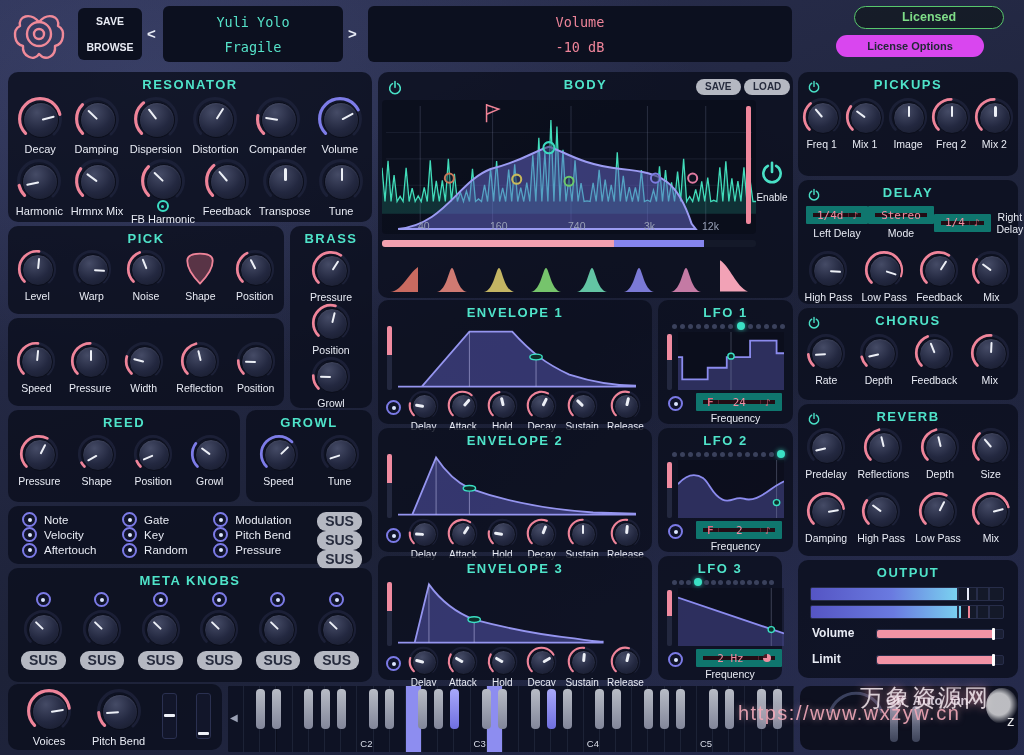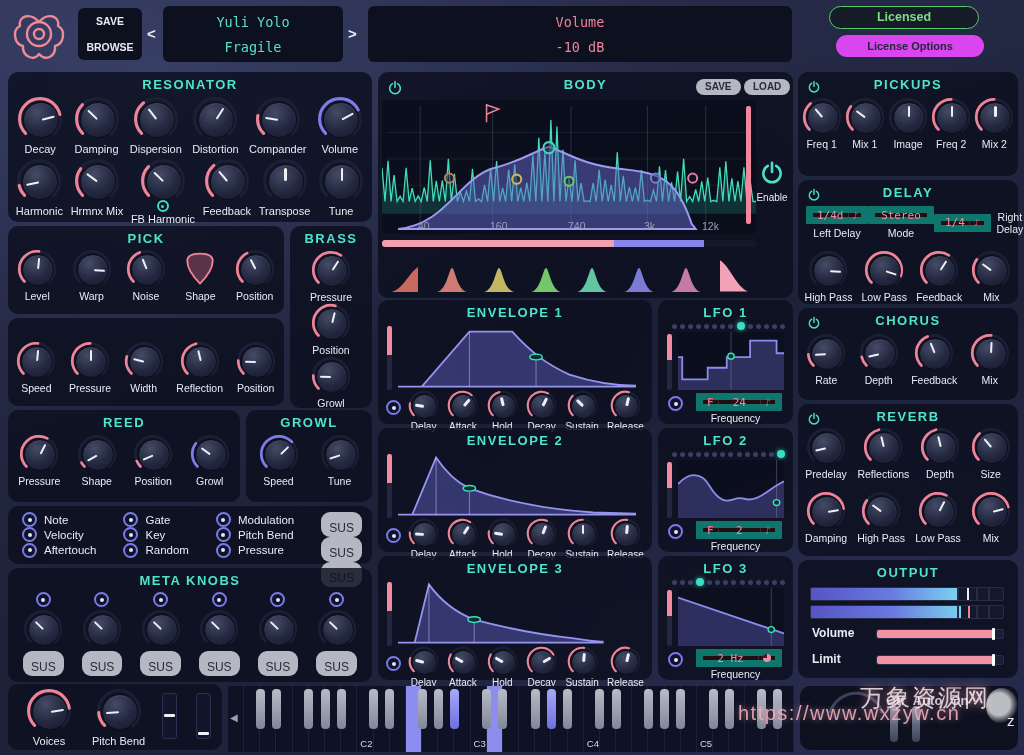--- a/index.html
+++ b/index.html
@@ -31,22 +31,22 @@
   .klabel{margin-top:1px;font-size:11px;color:#e8ebf4;white-space:nowrap}
   .knob.sm .klabel{font-size:10px;margin-top:0}
   .knob.md .klabel{font-size:10.5px}
   
   .radio{width:11px;height:11px;border-radius:50%;border:2px solid #7b7ae6;background:#10142a;
     position:relative;display:inline-block;flex:none}
   .radio::after{content:"";position:absolute;left:50%;top:50%;width:4px;height:4px;margin:-2px 0 0 -2px;
     border-radius:50%;background:#dce6ff}
   .radio.teal{border-color:#3bdcc2;width:8px;height:8px;margin-top:-4px}
   .radio.teal::after{background:#3bdcc2;width:3px;height:3px;margin:-1.5px 0 0 -1.5px}
-  .sus{display:inline-block;padding:9px 8px 2px;border-radius:9px;background:#b5b8c2;color:#262b3d;
-    font-size:12px;font-weight:400}
+  .sus{display:inline-block;padding:1px 8px 2px;border-radius:9px;background:#b5b8c2;color:#262b3d;
+    font-size:14px;font-weight:700}
   .pill{display:inline-block;padding:0 9px 1px;border-radius:8px;background:#b5b8c2;color:#262b3d;
     font-size:10px;font-weight:700;line-height:15px}
   
   .valuebox{display:flex;align-items:stretch;height:18px;background:#220d15;border:7px solid #0f766e;
     border-radius:1px;color:#ef8da0;font-family:"DejaVu Sans Mono",monospace;font-size:11px;box-sizing:border-box}
   .vseg{display:flex;align-items:center;justify-content:center;padding:0 4px}
   .vseg.pre{border-right:1px solid #55202e;color:#e06a7e;font-weight:700}
   .vseg.pre:empty{display:none}
   .vseg.val{flex:1}
   .vseg.ico{border-left:1px solid #55202e;color:#e06a7e;font-size:10px}
@@ -105,21 +105,21 @@
 <span class="arrow" style="left:147px;top:25px">&lt;</span>
 <div class="hdrbox" style="left:163px;top:6px;width:180px;height:56px;text-align:center">
   <div class="mono teal" style="font-size:13.5px;margin-top:8px">Yuli Yolo</div>
   <div class="mono teal" style="font-size:13.5px;margin-top:9px">Fragile</div>
 </div>
 <span class="arrow" style="left:348px;top:25px">&gt;</span>
 <div class="hdrbox" style="left:368px;top:6px;width:424px;height:56px;text-align:center">
   <div class="mono pink" style="font-size:13.5px;margin-top:8px">Volume</div>
   <div class="mono pink" style="font-size:13.5px;margin-top:9px">-10 dB</div>
 </div>
-<div style="position:absolute;left:829px;top:6px;width:148px;height:21px;line-height:21px;border:1.5px solid #58c86d;border-radius:12px;color:#7fdd88;font-weight:700;font-size:12.5px;text-align:center;background:rgba(8,16,12,.5)">Licensed</div>
+<div style="position:absolute;left:854px;top:6px;width:148px;height:21px;line-height:21px;border:1.5px solid #58c86d;border-radius:12px;color:#7fdd88;font-weight:700;font-size:12.5px;text-align:center;background:rgba(8,16,12,.5)">Licensed</div>
 <div style="position:absolute;left:836px;top:35px;width:148px;height:22px;line-height:22px;border-radius:11px;background:#d946ef;color:#232838;font-weight:700;font-size:11px;text-align:center">License Options</div>
 
 <div class="panel" style="left:8px;top:72px;width:364px;height:150px">
   <div class="ptitle">RESONATOR</div>
   <div class="row" id="res-row1" style="left:4px;right:4px;top:24px">
       <div class="knob">
         <div class="kwrap">
           <svg viewBox="0 0 44 44">
             <g transform="rotate(135 22 22)">
               <circle class="karc-bg" cx="22" cy="22" r="19.5"></circle>
@@ -1189,21 +1189,21 @@
   </svg>
   <span class="radio" style="position:absolute;left:10px;top:96px"></span>
   <div class="valuebox" style="position:absolute;left:38px;top:93px;width:86px">
     <span class="vseg pre">F</span>
     <span class="vseg val">2</span>
     <span class="vseg ico">♪</span>
   </div>
   <div style="position:absolute;left:20px;right:0;top:112px;text-align:center;font-size:10.5px">Frequency</div>
 </div>
 
-<div class="panel" style="left:658px;top:556px;width:135px;height:124px">
+<div class="panel" style="left:658px;top:556px;width:124px;height:124px">
   <div class="ptitle">LFO 3</div>
   <div id="lfo3-dots" style="position:absolute;left:14px;right:8px;top:22px;display:flex;justify-content:space-between;align-items:center">
       <span class="dot"></span>
       <span class="dot"></span>
       <span class="dot"></span>
       <span class="dot on"></span>
       <span class="dot"></span>
       <span class="dot"></span>
       <span class="dot"></span>
       <span class="dot"></span>

